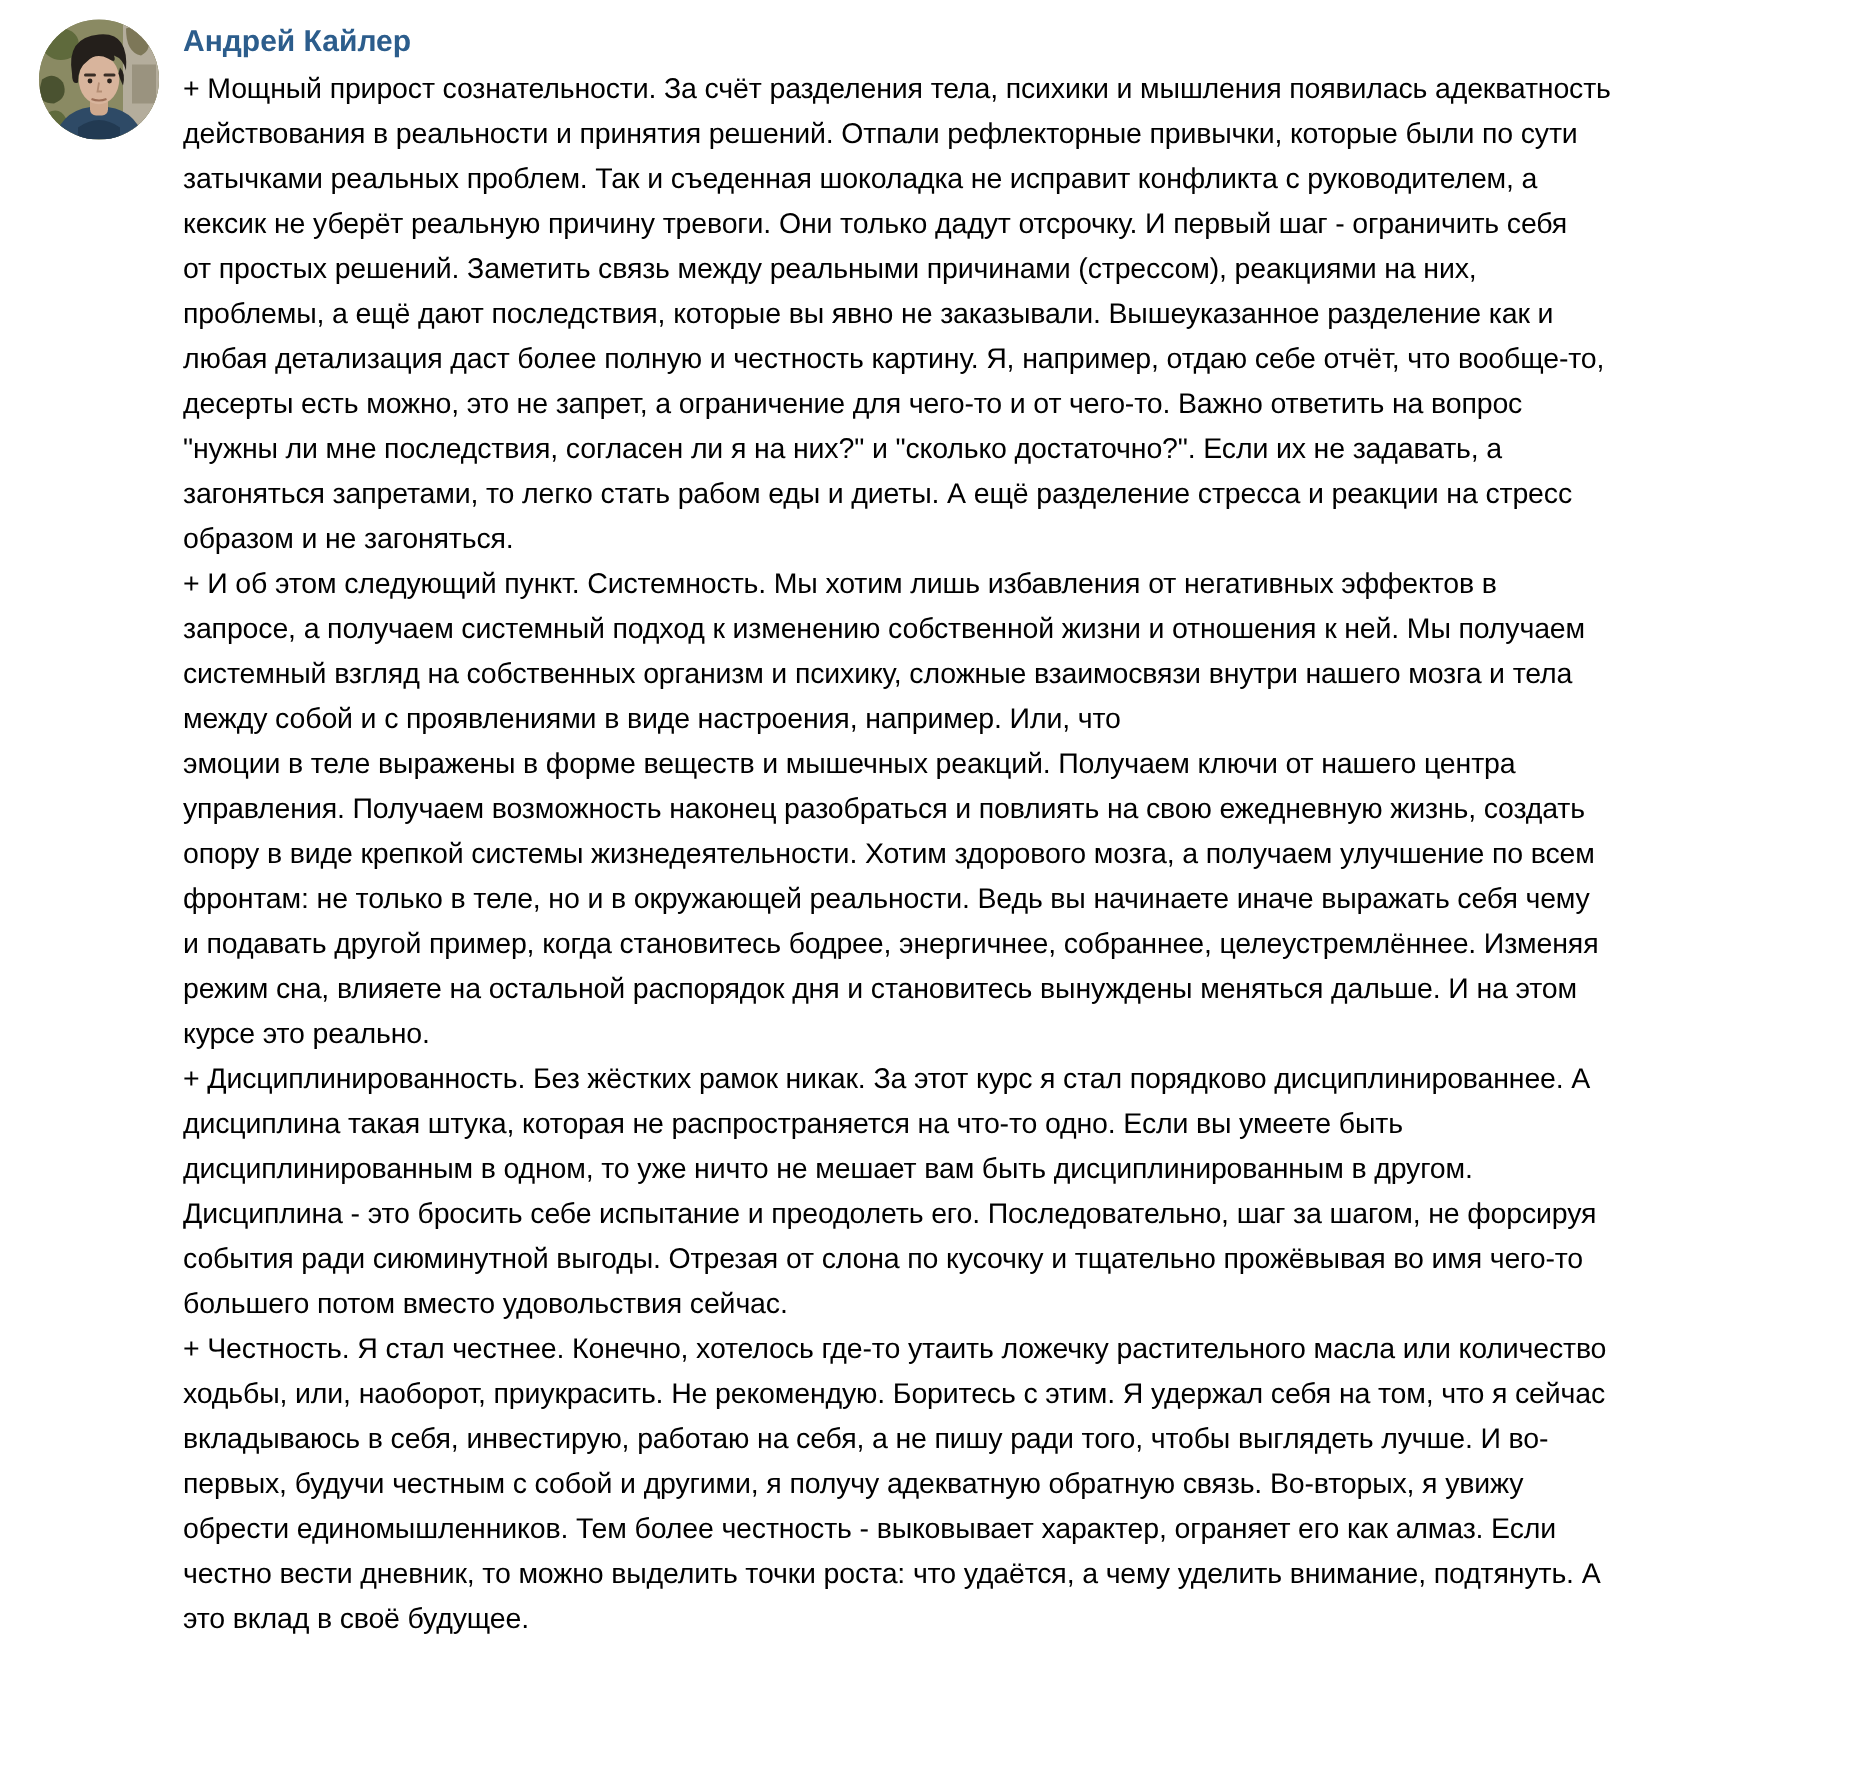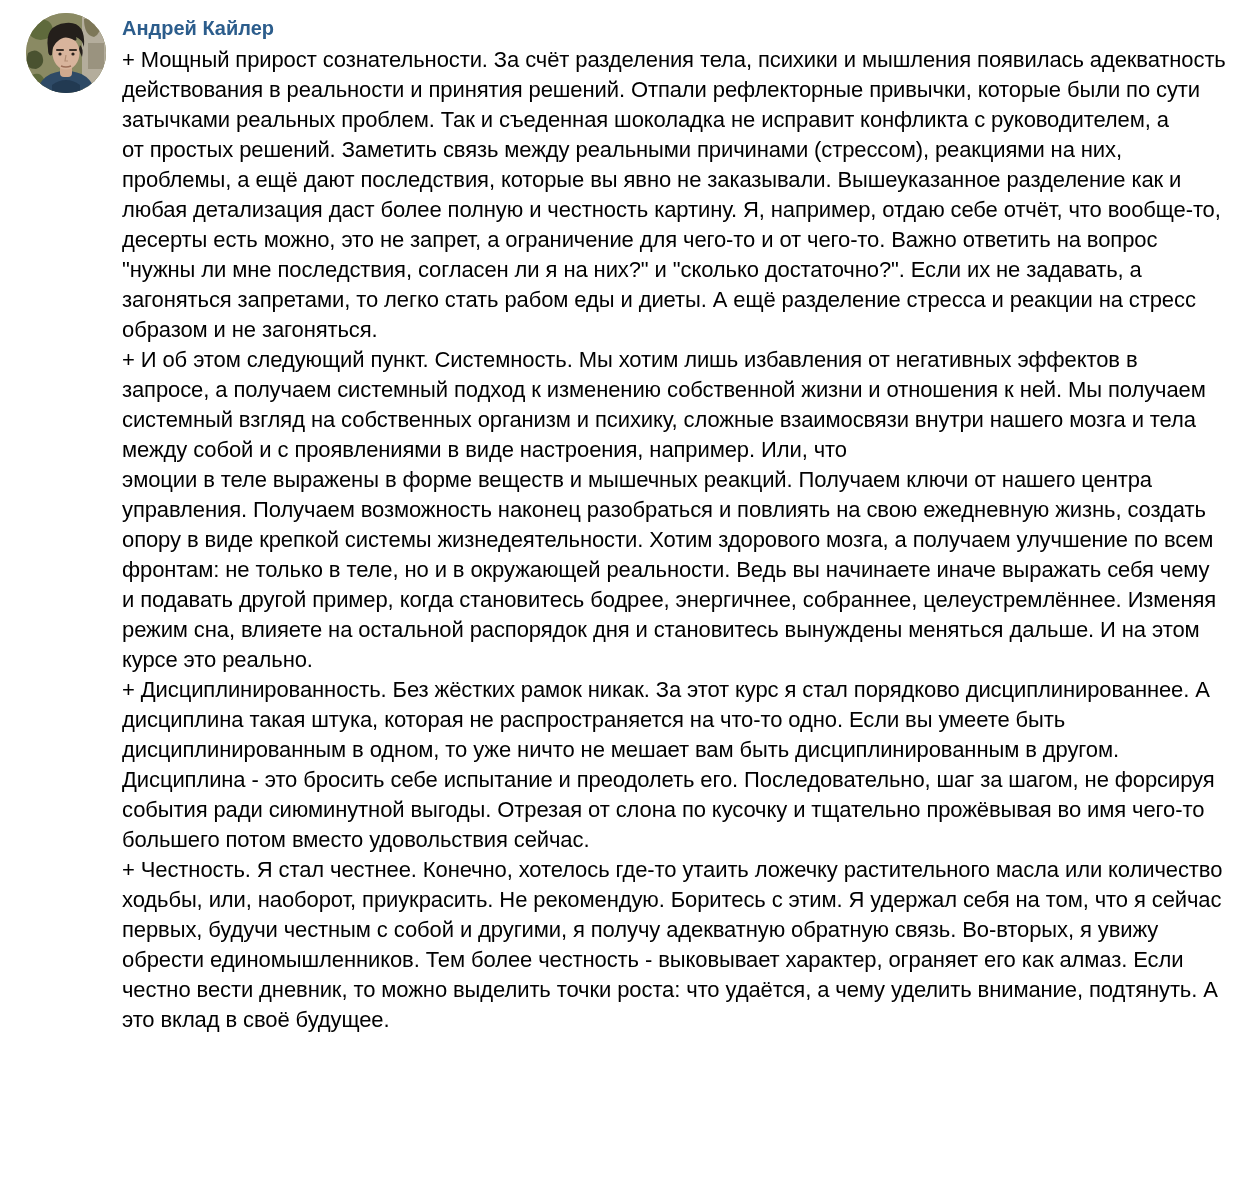--- a/index.html
+++ b/index.html
@@ -20,21 +20,21 @@
   .content{
     position:absolute;left:122px;top:16px;right:26px;
   }
   .author{
     display:inline-block;
     font-size:20px;font-weight:bold;line-height:24px;
     color:#2c5d8c;text-decoration:none;cursor:pointer;
     margin-bottom:5px;
   }
   .text{
-    font-size:22px;line-height:30px;color:#000000;
+    font-size:19px;line-height:30px;color:#000000;
     letter-spacing:-0.1px;
   }
   .text .line{white-space:pre;}
 </style>
 </head>
 <body style="background: rgb(255, 255, 255);">
 
 <div class="comment">
 
   <div class="avatar">
@@ -69,20 +69,21 @@
       </svg>
     </span>
   </div>
 
   <div class="content">
     <a class="author" style="color: rgb(44, 93, 140);">Андрей Кайлер</a>
     <div class="text" style="color: rgb(0, 0, 0);">
         <div class="line">+ Мощный прирост сознательности. За счёт разделения тела, психики и мышления появилась адекватность</div>
         <div class="line">действования в реальности и принятия решений. Отпали рефлекторные привычки, которые были по сути</div>
         <div class="line">затычками реальных проблем. Так и съеденная шоколадка не исправит конфликта с руководителем, а</div>
+        <div class="line">кексик не уберёт реальную причину тревоги. Они только дадут отсрочку. И первый шаг - ограничить себя</div>
         <div class="line">от простых решений. Заметить связь между реальными причинами (стрессом), реакциями на них,</div>
         <div class="line">проблемы, а ещё дают последствия, которые вы явно не заказывали. Вышеуказанное разделение как и</div>
         <div class="line">любая детализация даст более полную и честность картину. Я, например, отдаю себе отчёт, что вообще-то,</div>
         <div class="line">десерты есть можно, это не запрет, а ограничение для чего-то и от чего-то. Важно ответить на вопрос</div>
         <div class="line">"нужны ли мне последствия, согласен ли я на них?" и "сколько достаточно?". Если их не задавать, а</div>
         <div class="line">загоняться запретами, то легко стать рабом еды и диеты. А ещё разделение стресса и реакции на стресс</div>
         <div class="line">образом и не загоняться.</div>
         <div class="line">+ И об этом следующий пункт. Системность. Мы хотим лишь избавления от негативных эффектов в</div>
         <div class="line">запросе, а получаем системный подход к изменению собственной жизни и отношения к ней. Мы получаем</div>
         <div class="line">системный взгляд на собственных организм и психику, сложные взаимосвязи внутри нашего мозга и тела</div>
@@ -95,20 +96,21 @@
         <div class="line">режим сна, влияете на остальной распорядок дня и становитесь вынуждены меняться дальше. И на этом</div>
         <div class="line">курсе это реально.</div>
         <div class="line">+ Дисциплинированность. Без жёстких рамок никак. За этот курс я стал порядково дисциплинированнее. А</div>
         <div class="line">дисциплина такая штука, которая не распространяется на что-то одно. Если вы умеете быть</div>
         <div class="line">дисциплинированным в одном, то уже ничто не мешает вам быть дисциплинированным в другом.</div>
         <div class="line">Дисциплина - это бросить себе испытание и преодолеть его. Последовательно, шаг за шагом, не форсируя</div>
         <div class="line">события ради сиюминутной выгоды. Отрезая от слона по кусочку и тщательно прожёвывая во имя чего-то</div>
         <div class="line">большего потом вместо удовольствия сейчас.</div>
         <div class="line">+ Честность. Я стал честнее. Конечно, хотелось где-то утаить ложечку растительного масла или количество</div>
         <div class="line">ходьбы, или, наоборот, приукрасить. Не рекомендую. Боритесь с этим. Я удержал себя на том, что я сейчас</div>
+        <div class="line">вкладываюсь в себя, инвестирую, работаю на себя, а не пишу ради того, чтобы выглядеть лучше. И во-</div>
         <div class="line">первых, будучи честным с собой и другими, я получу адекватную обратную связь. Во-вторых, я увижу</div>
         <div class="line">обрести единомышленников. Тем более честность - выковывает характер, ограняет его как алмаз. Если</div>
         <div class="line">честно вести дневник, то можно выделить точки роста: что удаётся, а чему уделить внимание, подтянуть. А</div>
         <div class="line">это вклад в своё будущее.</div>
       </div>
   </div>
 
 </div>
 
 </body></html>

